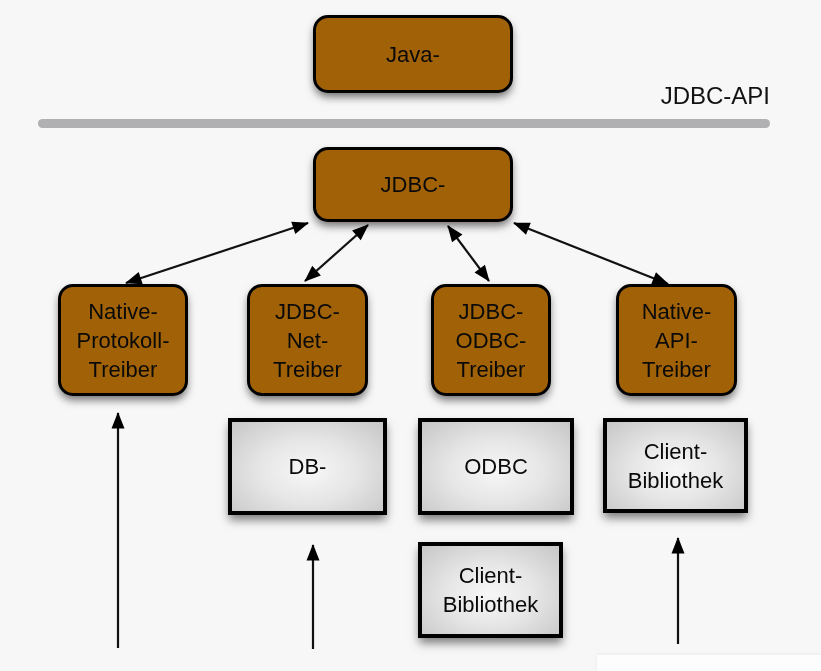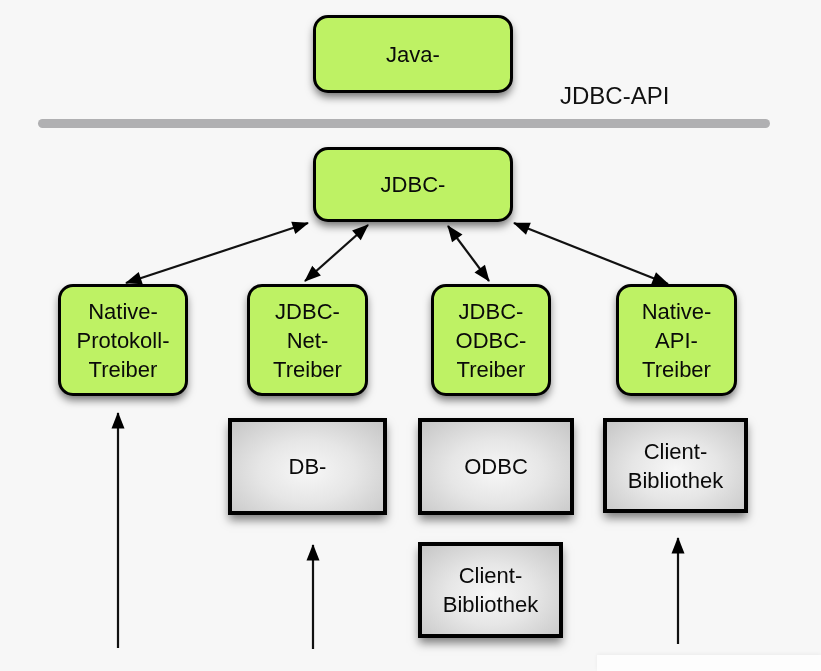--- a/index.html
+++ b/index.html
@@ -20,35 +20,35 @@
     display:flex;
     align-items:center;
     justify-content:center;
     text-align:center;
     font-size:22px;
     line-height:29px;
     color:#0a0a0a;
   }
   .box .lines span{display:block;}
   .rounded{
-    background:#bef264;
+    background:#a16207;
     border:3.5px solid #000;
     border-radius:15px;
     box-shadow:0 5px 8px -1px rgba(0,0,0,0.55);
   }
   .gray{
     background:radial-gradient(ellipse at 50% 55%, #f7f7f7 0%, #e6e6e6 45%, #c6c6c6 100%);
     border:4.5px solid #000;
     border-radius:0;
     box-shadow:0 6px 9px -1px rgba(0,0,0,0.5);
   }
   #api-label{
     position:absolute;
     left:560px;top:82px;width:210px;
-    text-align:left;
+    text-align:right;
     font-size:24px;
     color:#111;
   }
   #divider{
     position:absolute;
     left:38px;top:119px;
     width:732px;height:9px;
     background:#b0b0b2;
     border-radius:5px;
   }

